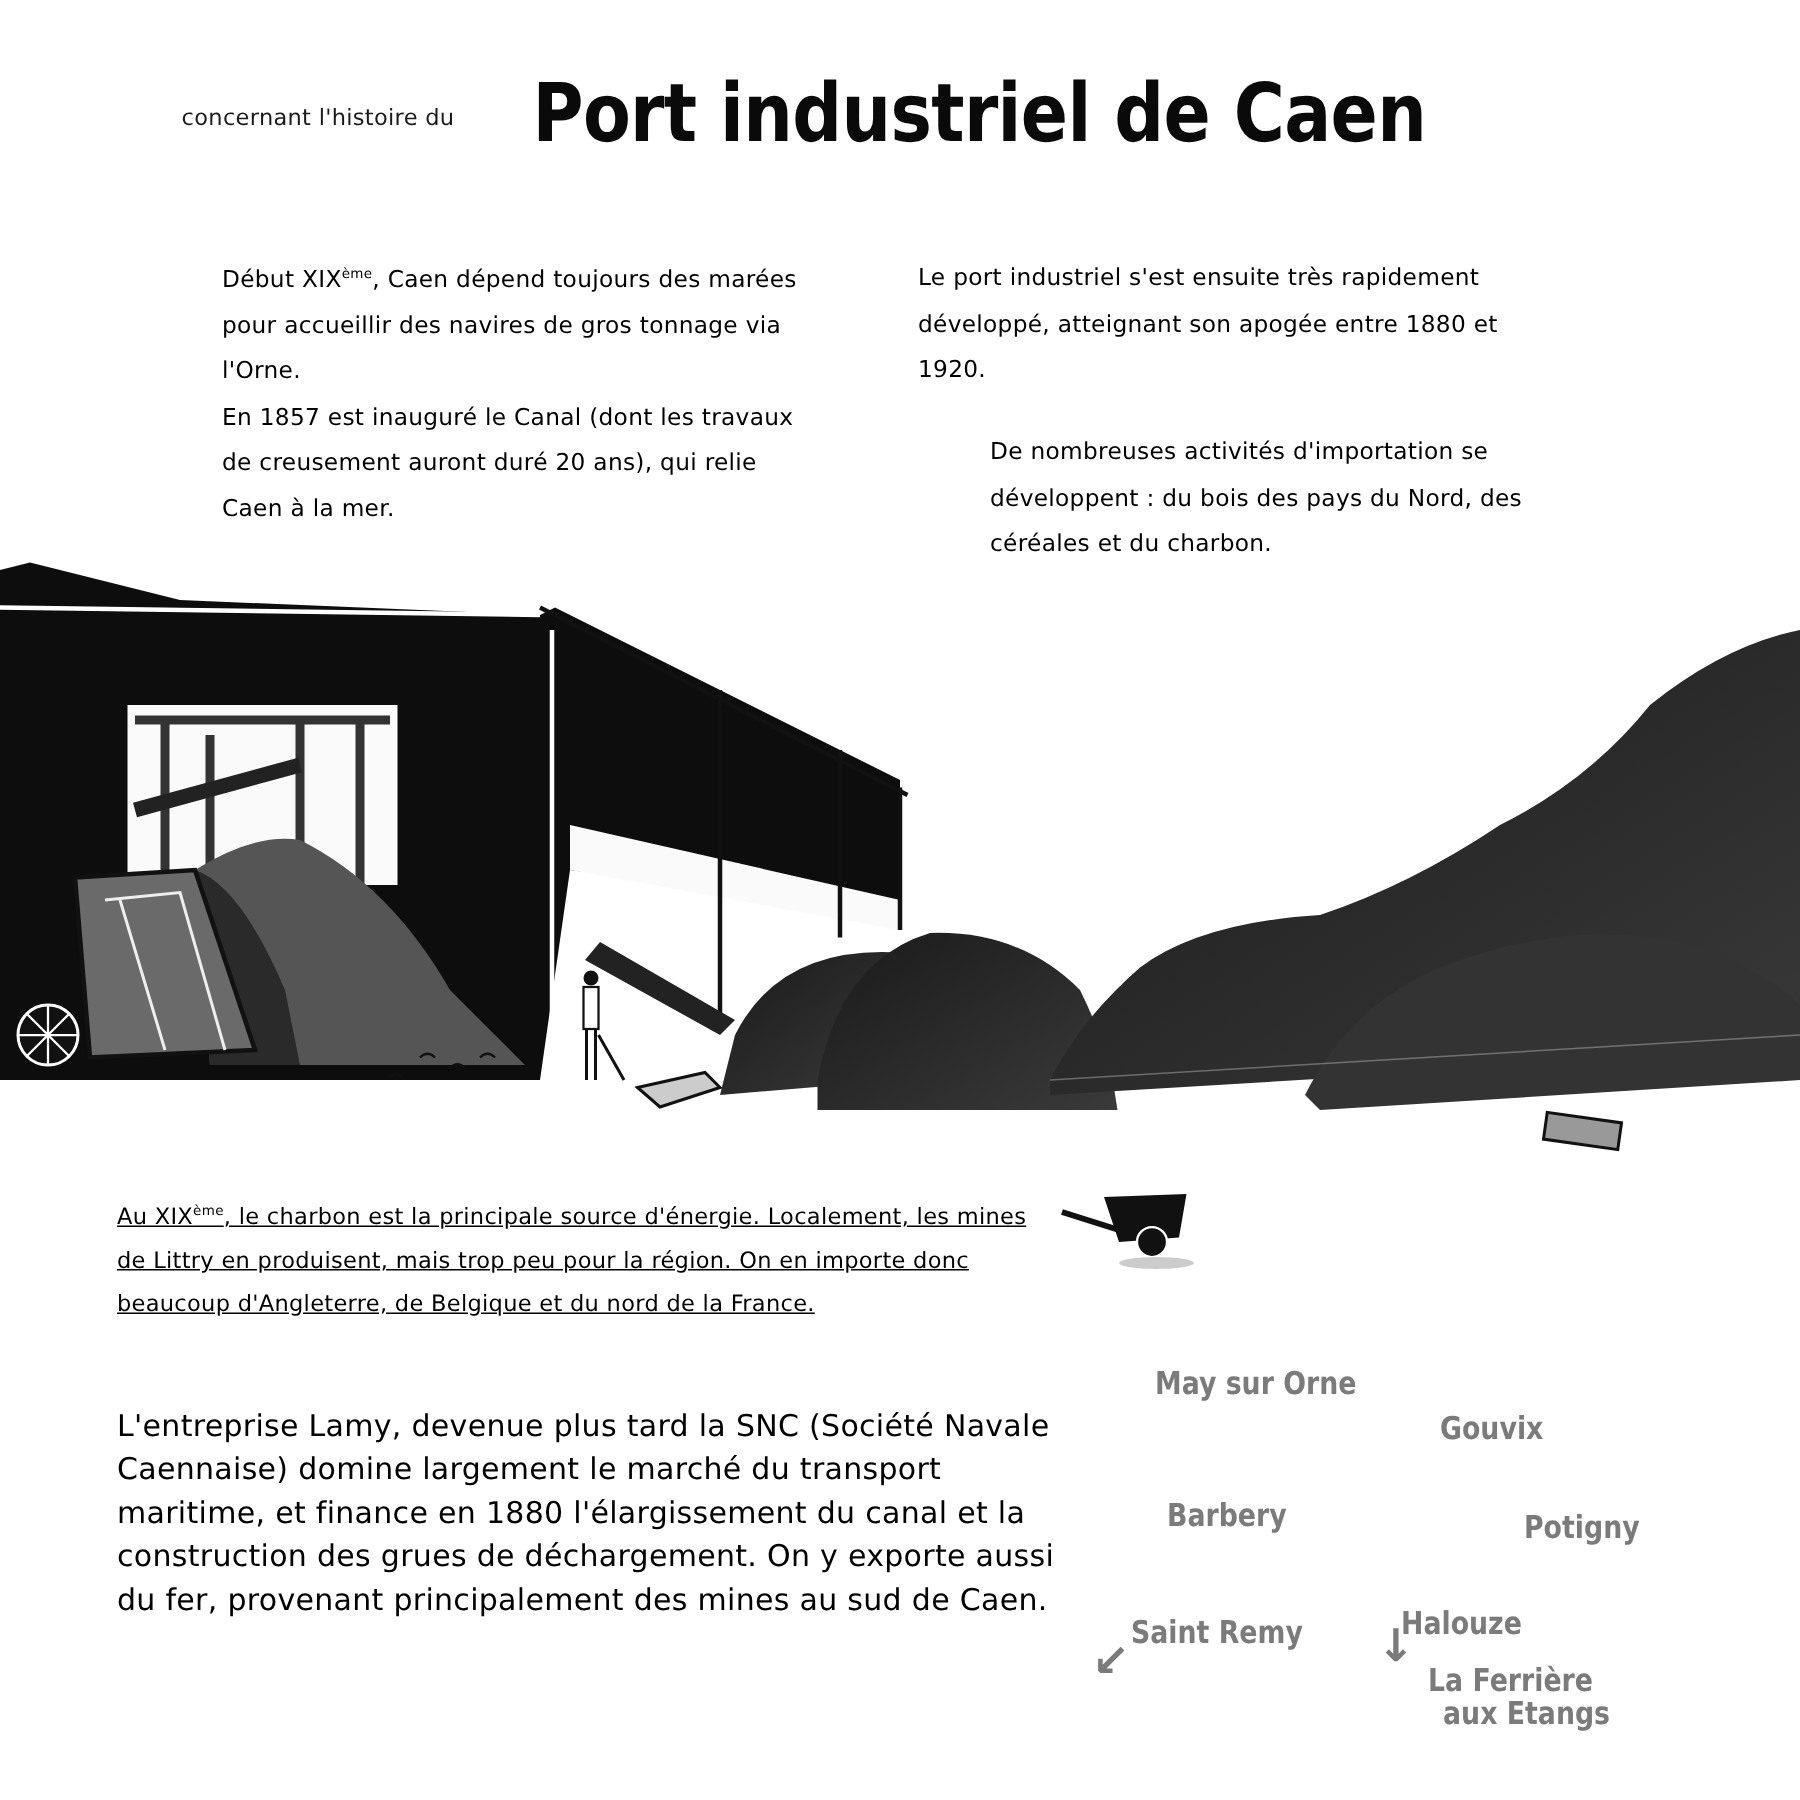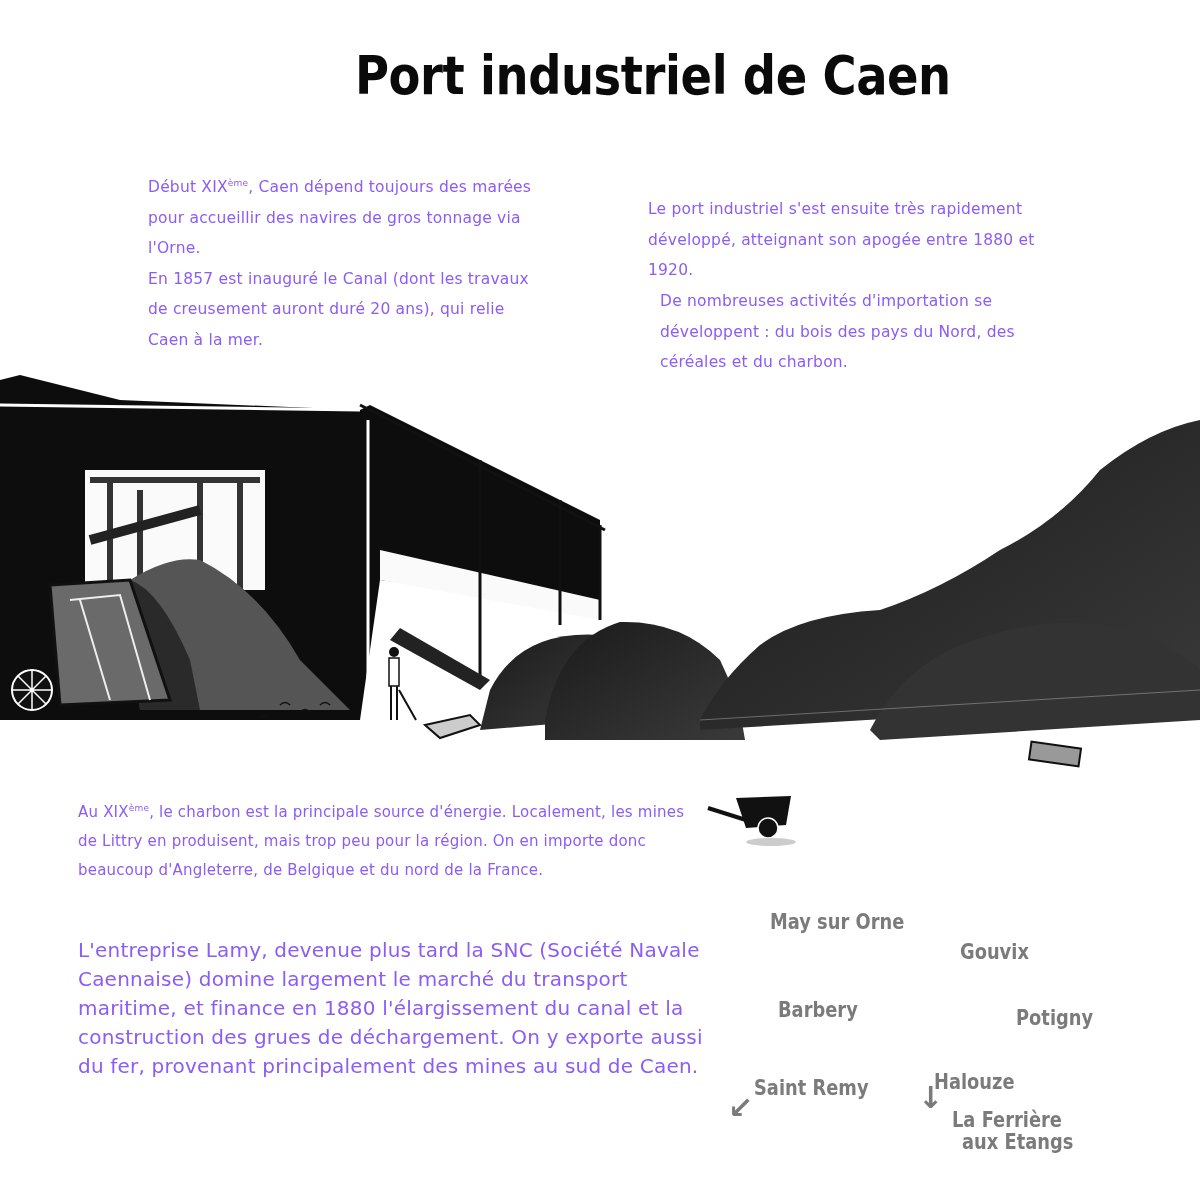--- a/index.html
+++ b/index.html
@@ -1,35 +1,36 @@
 <!DOCTYPE html>
 <html><head>
   <meta charset="utf-8">
   <style>
     html, body { margin: 0; padding: 0; background: #ffffff; }
     body { width: 1200px; height: 1200px; position: relative; overflow: hidden; font-family: "DejaVu Sans", sans-serif; color: #111; }
     .hand { font-family: "DejaVu Sans", sans-serif; letter-spacing: 0.2px; }
     .intro { position: absolute; left: 92px; top: 66px; width: 240px; font-size: 15px; line-height: 25px; text-align: center; color: #1a1a1a; }
     .title { position: absolute; left: 355px; top: 44px; font-size: 54px; font-weight: bold; color: #0a0a0a; letter-spacing: -0.5px; transform: scaleX(0.86); transform-origin: left top; font-family: "DejaVu Sans", sans-serif; }
-    .para { position: absolute; font-size: 15.5px; line-height: 30.5px; color: #8b5cf6; }
+    .para { position: absolute; font-size: 15.5px; line-height: 30.5px; color: #000000; }
     .p1 { left: 148px; top: 168px; width: 400px; }
-    .p2 { left: 648px; top: 170px; width: 420px; margin-top: 24px; }
+    .p2 { left: 612px; top: 170px; width: 420px; }
     .p3 { left: 660px; top: 286px; width: 420px; }
-    .p4 { left: 78px; top: 794px; width: 620px; font-size: 15px; line-height: 29px; }
+    .p4 { left: 78px; top: 794px; width: 620px; font-size: 15px; line-height: 29px; text-decoration: underline; }
     .p5 { left: 78px; top: 936px; width: 640px; font-size: 20px; line-height: 29px; }
     .p1 sup, .p4 sup { font-size: 9px; }
     .scene { position: absolute; left: 0; top: 360px; width: 1200px; height: 420px; }
     .place { position: absolute; color: #7b7b7b; font-size: 21px; font-weight: bold; transform: scaleX(0.85); transform-origin: left top; }
     .arrow { position: absolute; color: #7b7b7b; font-size: 30px; font-weight: bold; }
     .wheelbarrow { position: absolute; left: 706px; top: 790px; width: 100px; height: 60px; }
   </style>
 </head>
 <body>
 
 <div class="intro hand">
+  <div>concernant l'histoire du</div>
 </div>
 <div class="title">Port industriel de Caen</div>
 
 <div class="para p1 hand">
   <span>Début XIX</span><sup>ème</sup><span>, Caen dépend toujours des marées pour accueillir des navires de gros tonnage via l'Orne.</span><br>
   <span>En 1857 est inauguré le Canal (dont les travaux de creusement auront duré 20 ans), qui relie Caen à la mer.</span>
 </div>
 
 <div class="para p2 hand">Le port industriel s'est ensuite très rapidement développé, atteignant son apogée entre 1880 et 1920.</div>
 <div class="para p3 hand">De nombreuses activités d'importation se développent : du bois des pays du Nord, des céréales et du charbon.</div>

